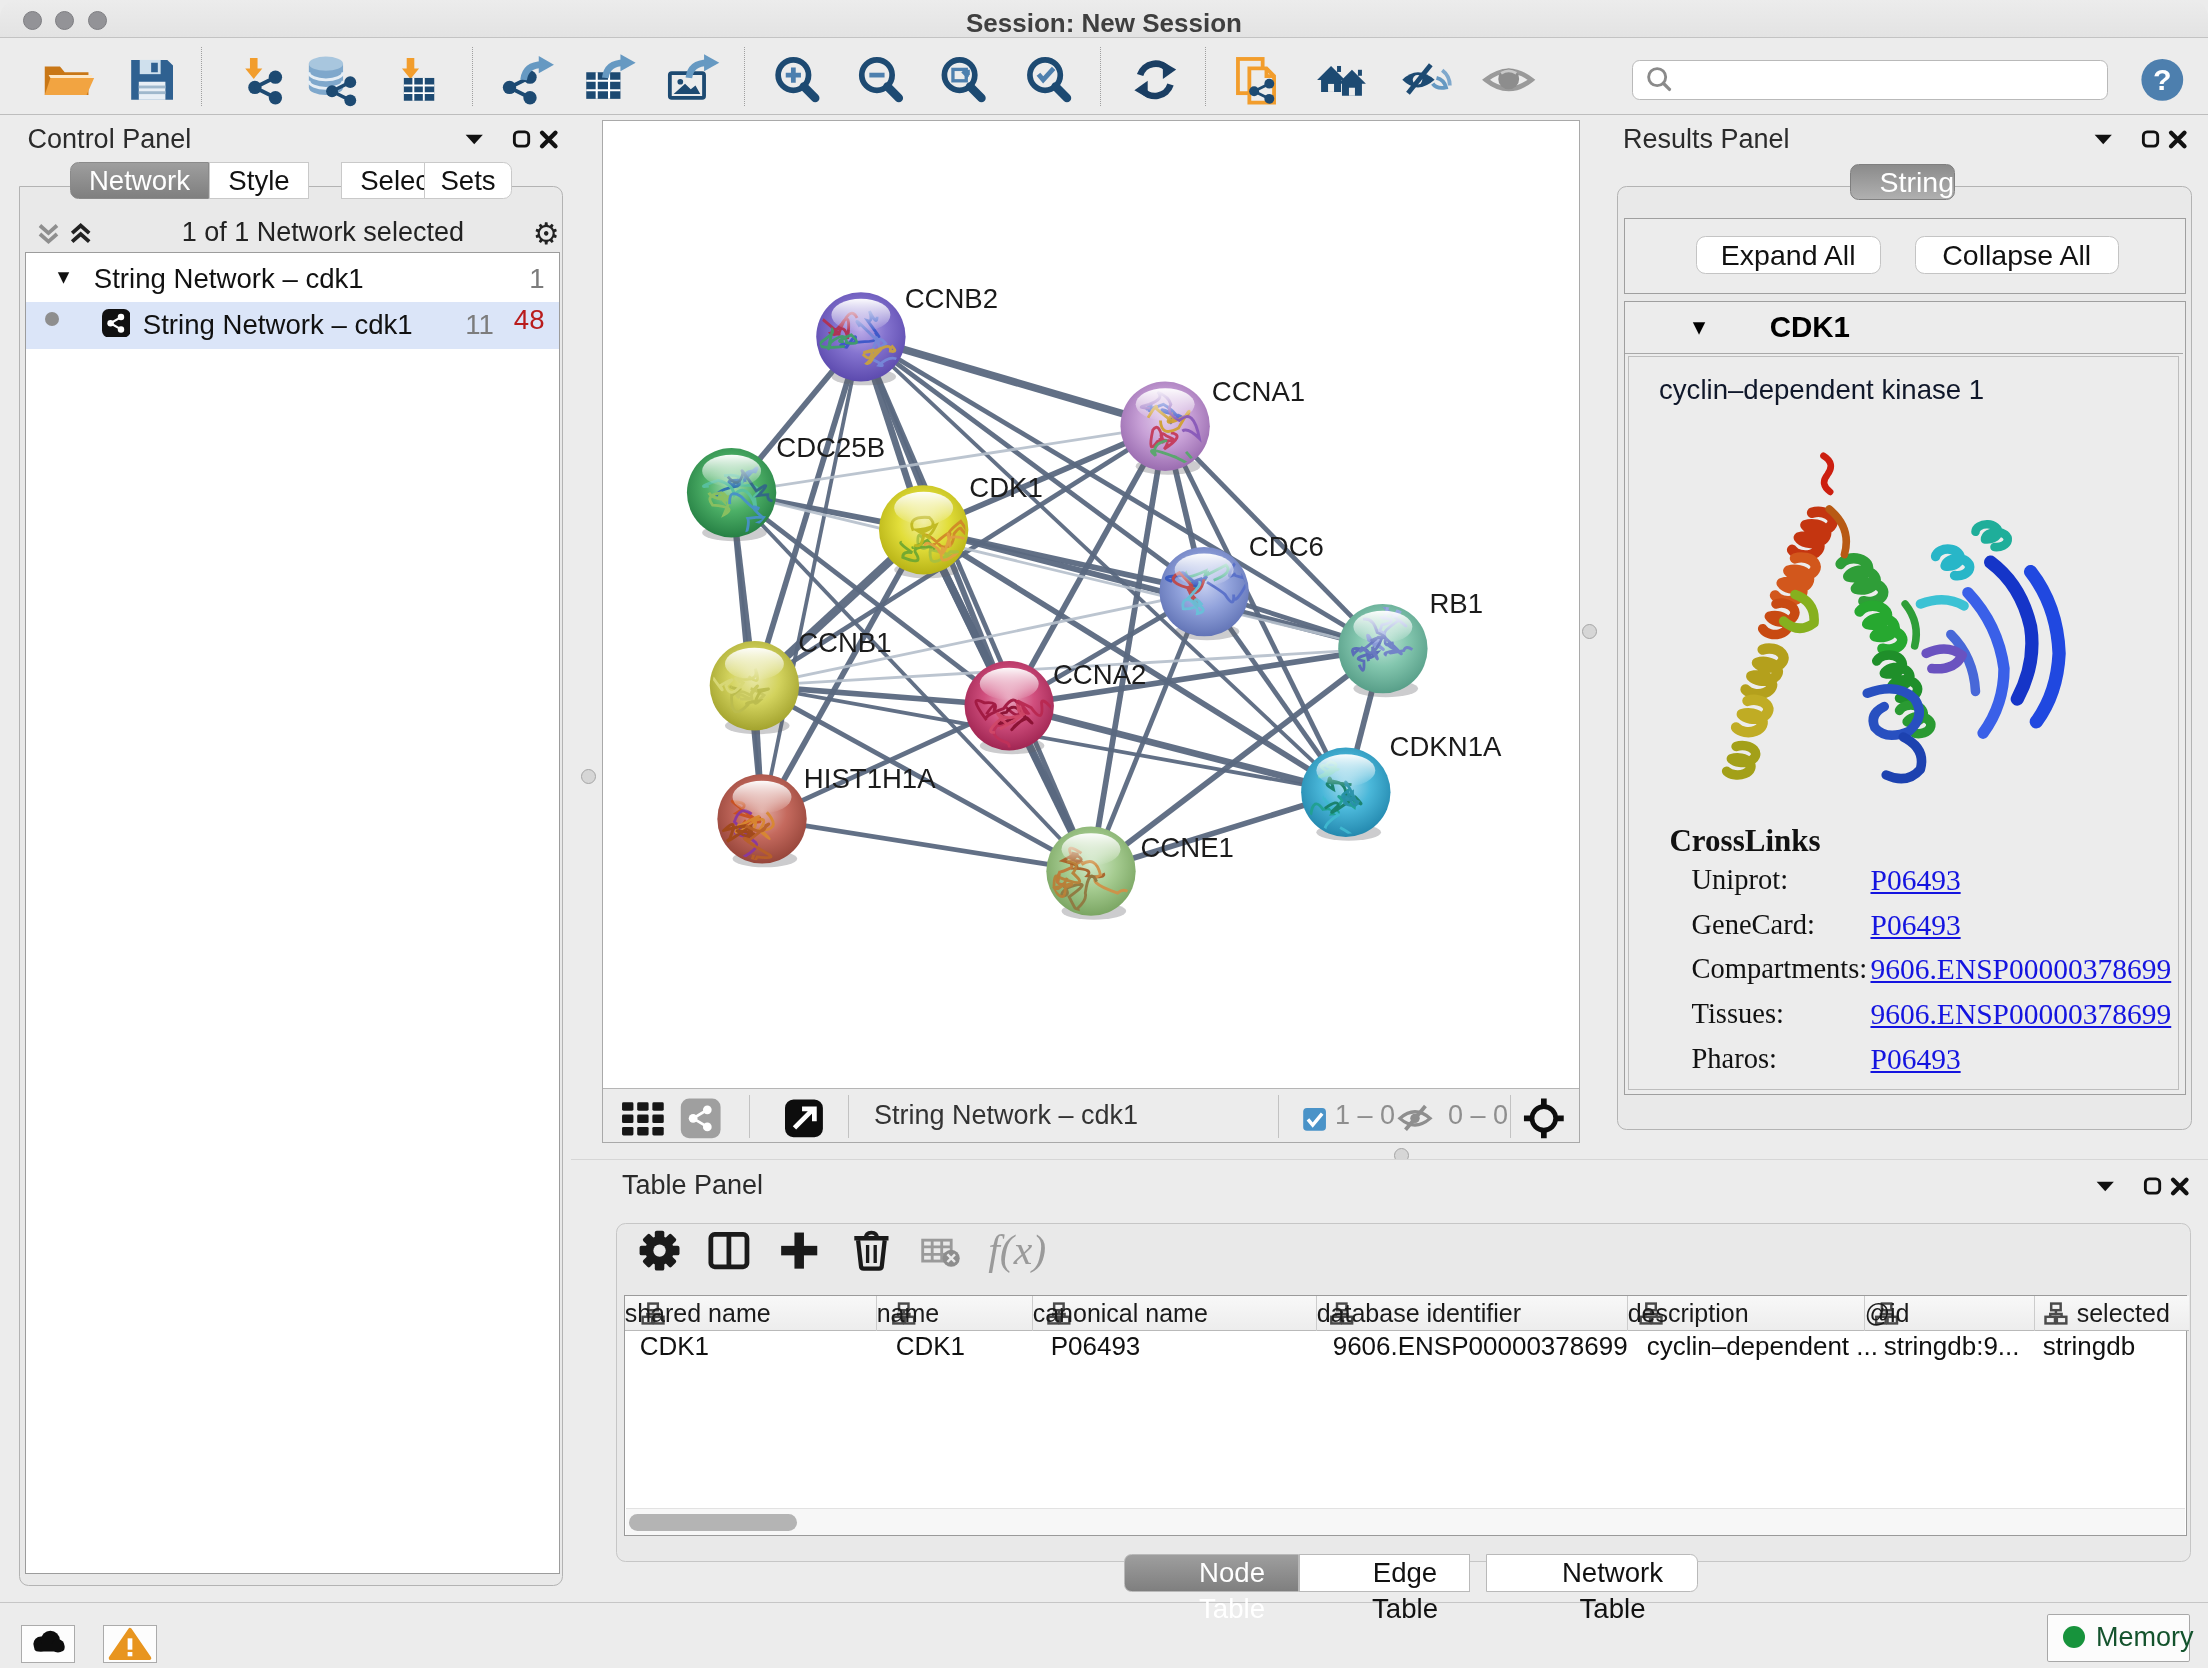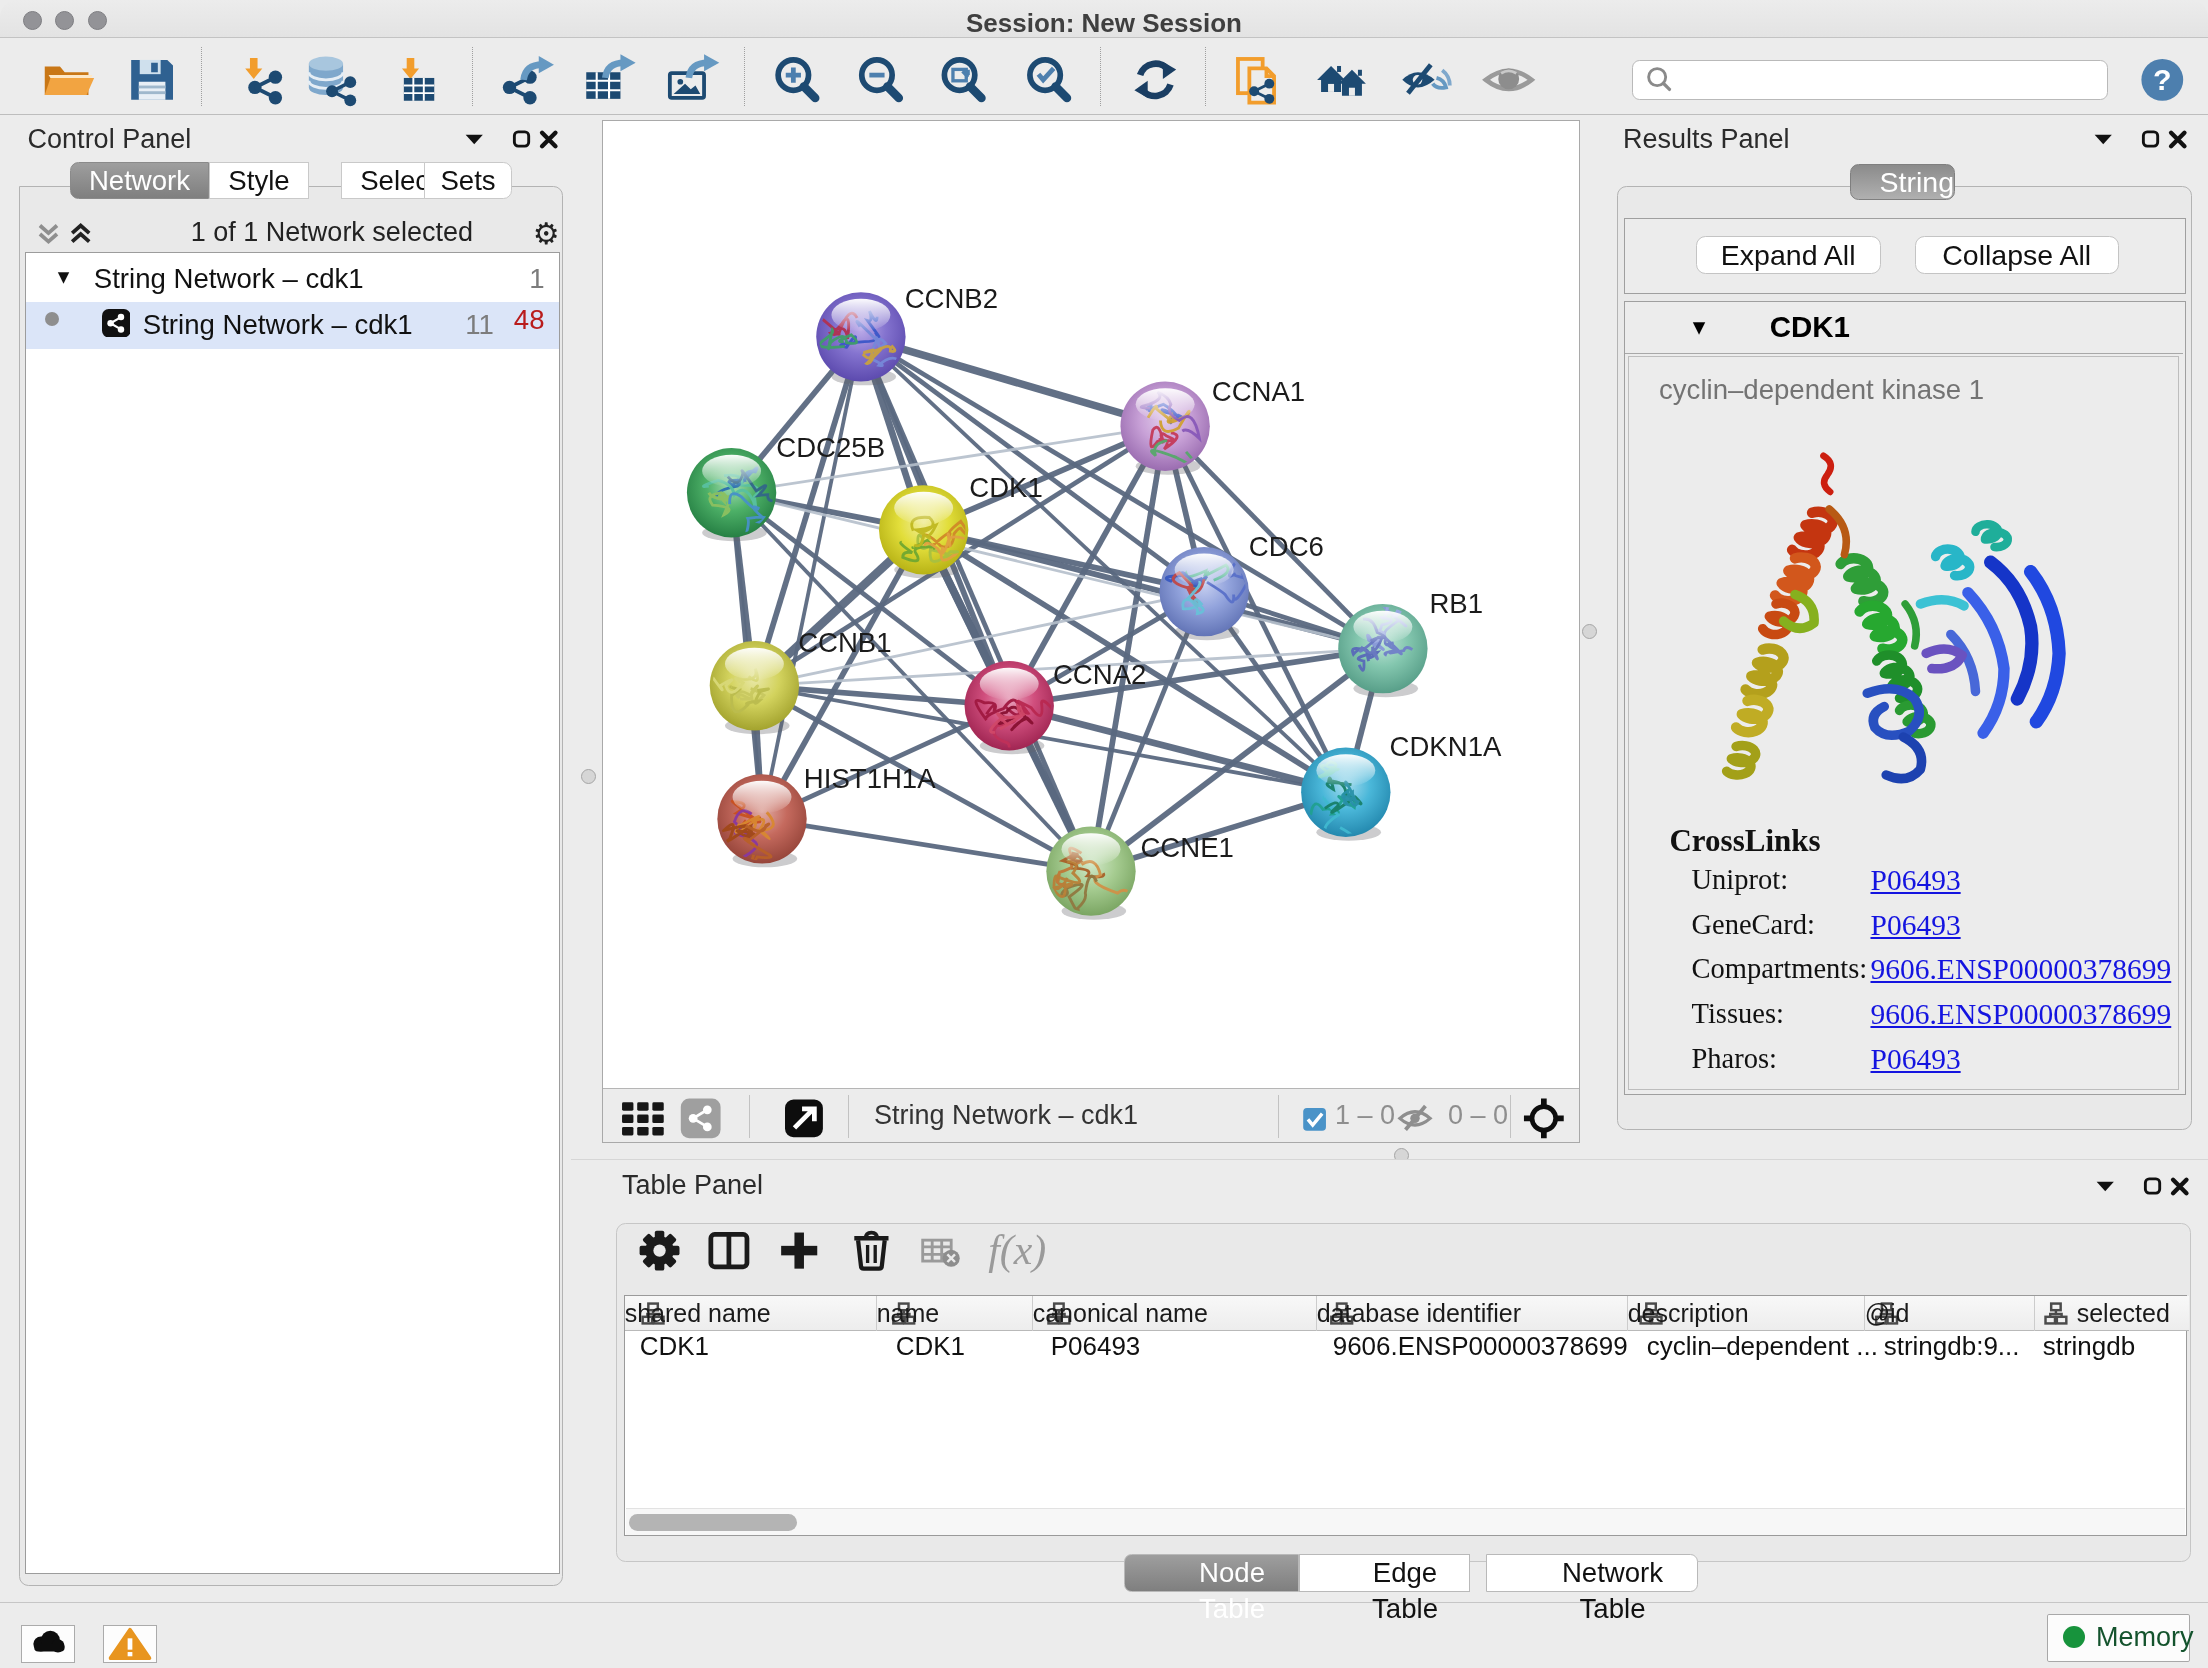--- a/index.html
+++ b/index.html
@@ -288,21 +288,21 @@
       <svg width="86" height="36" viewBox="0 0 90 38" style="position:absolute;left:7.6px;top:0;">
 <g fill="none" stroke="#8f8f8f" stroke-width="4">
             <path d="M 8 10 L 17 18 L 26 10"></path>
             <path d="M 8 19 L 17 27 L 26 19"></path>
           </g>
 <g fill="none" stroke="#222" stroke-width="4">
             <path d="M 42 18 L 51 10 L 60 18"></path>
             <path d="M 42 27 L 51 19 L 60 27"></path>
           </g>
 </svg>
-      <span style="position:absolute; left:166px; top:1.9px;">1 of 1 Network selected</span>
+      <span style="position:absolute; left:157px; top:1.9px;">1 of 1 Network selected</span>
       <span style="position:absolute; left:508px; top:0px; font-size:30px;">⚙</span>
     </div>
     <div id="cp-list">
       <div class="trow" style="top:2.9px;">
         <span style="position:absolute; left:32px; top:7.6px; font-size:23px;">▾</span>
         <span style="position:absolute; left:68px; top:6.7px;">String Network – cdk1</span>
         <span style="position:absolute; right:14.3px; top:6.7px; color:#7c7c7c;">1</span>
       </div>
       <div class="trow" id="trow2" style="top:49px;">
         <span style="position:absolute; left:19px; top:9.5px; width:14.3px; height:14.3px; border-radius:50%; background:#8e8e8e;"></span>
@@ -675,21 +675,21 @@
     <div id="rp-inner1">
       <div class="wbtn" style="left:71px; width:185px;">Expand All</div>
       <div class="wbtn" style="left:290px; width:204px;">Collapse All</div>
     </div>
     <div id="rp-inner2">
       <div id="cdk1head">
         <span style="position:absolute; left:68px; top:9.5px; font-size:25px;">▾</span>
         <span style="position:absolute; left:145px; top:7.6px; font-size:29.5px; font-weight:bold;">CDK1</span>
       </div>
       <div id="rp-content">
-        <span style="position:absolute; left:29.5px; top:17px; font-size:27.6px; color:#737373;">cyclin–dependent kinase 1</span>
+        <span style="position:absolute; left:29.5px; top:17px; font-size:27.6px; color:#0f172a;">cyclin–dependent kinase 1</span>
         <svg id="ribbon" width="399" height="342" viewBox="0 0 420 360" style="position:absolute; left:52px; top:95px;">
             <path d="M 150 4 Q 163 12 154 24 Q 146 34 157 42" fill="none" stroke="#cc1f10" stroke-width="7" stroke-linecap="round" stroke-linejoin="round"></path>
             <path d="M 138 64 A 15 10 0 1 1 131 77 A 15 10 0 1 1 124 90 A 15 10 0 1 1 117 103" fill="none" stroke="#c43510" stroke-width="11" stroke-linecap="round" stroke-linejoin="round"></path>
             <path d="M 120 112 A 15 10 0 1 1 113 125 A 15 10 0 1 1 106 138 A 15 10 0 1 1 99 151" fill="none" stroke="#d2571c" stroke-width="11" stroke-linecap="round" stroke-linejoin="round"></path>
             <path d="M 100 160 A 14 10 0 1 1 93 173 A 14 10 0 1 1 86 186" fill="none" stroke="#c84a12" stroke-width="10" stroke-linecap="round" stroke-linejoin="round"></path>
             <path d="M 86 208 A 15 10 0 1 1 80 222 A 15 10 0 1 1 74 236 A 15 10 0 1 1 68 250" fill="none" stroke="#b4a01c" stroke-width="11" stroke-linecap="round" stroke-linejoin="round"></path>
             <path d="M 70 262 A 15 10 0 1 1 64 276 A 15 10 0 1 1 58 290" fill="none" stroke="#c0ac24" stroke-width="11" stroke-linecap="round" stroke-linejoin="round"></path>
             <path d="M 58 310 A 14 9 0 1 1 53 323 A 14 9 0 1 1 48 336" fill="none" stroke="#a3a018" stroke-width="10" stroke-linecap="round" stroke-linejoin="round"></path>
             <path d="M 168 118 A 15 10 0 1 1 176 131 A 15 10 0 1 1 184 144 A 15 10 0 1 1 192 157" fill="none" stroke="#2f9e38" stroke-width="11" stroke-linecap="round" stroke-linejoin="round"></path>
             <path d="M 188 168 A 15 10 0 1 1 196 181 A 15 10 0 1 1 204 194 A 15 10 0 1 1 212 207" fill="none" stroke="#27a830" stroke-width="11" stroke-linecap="round" stroke-linejoin="round"></path>

